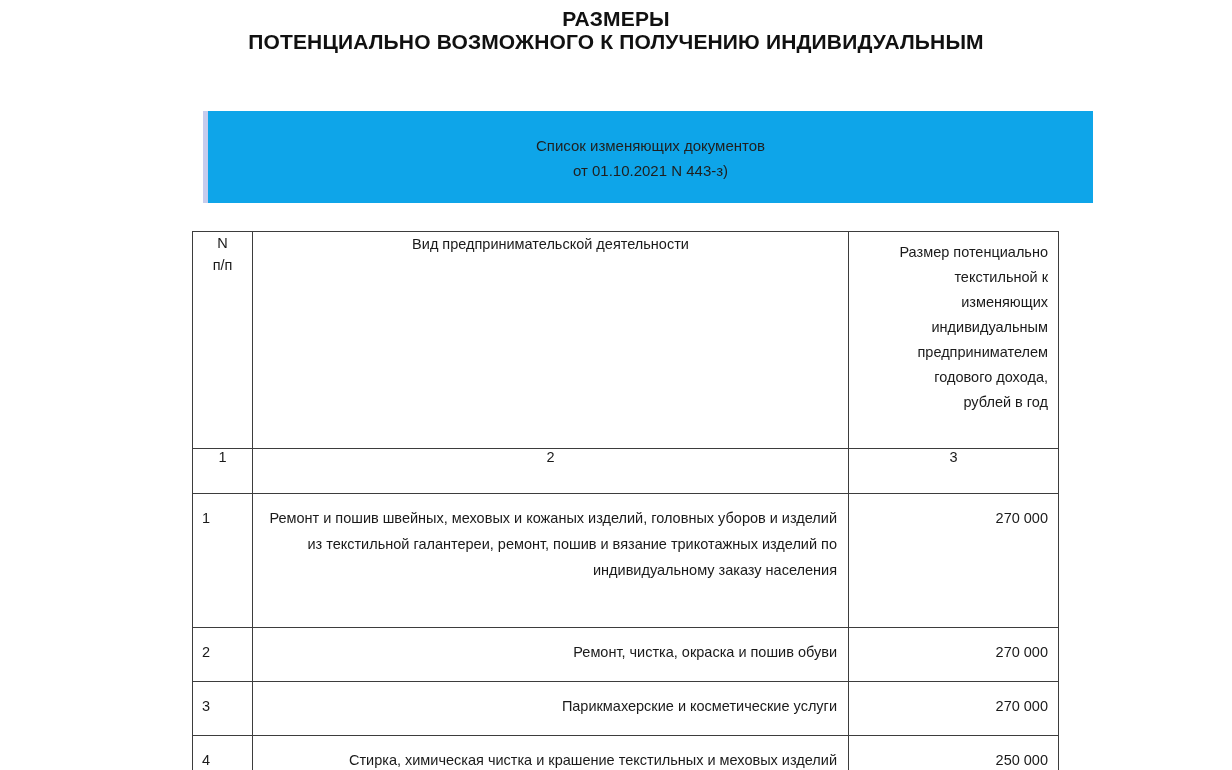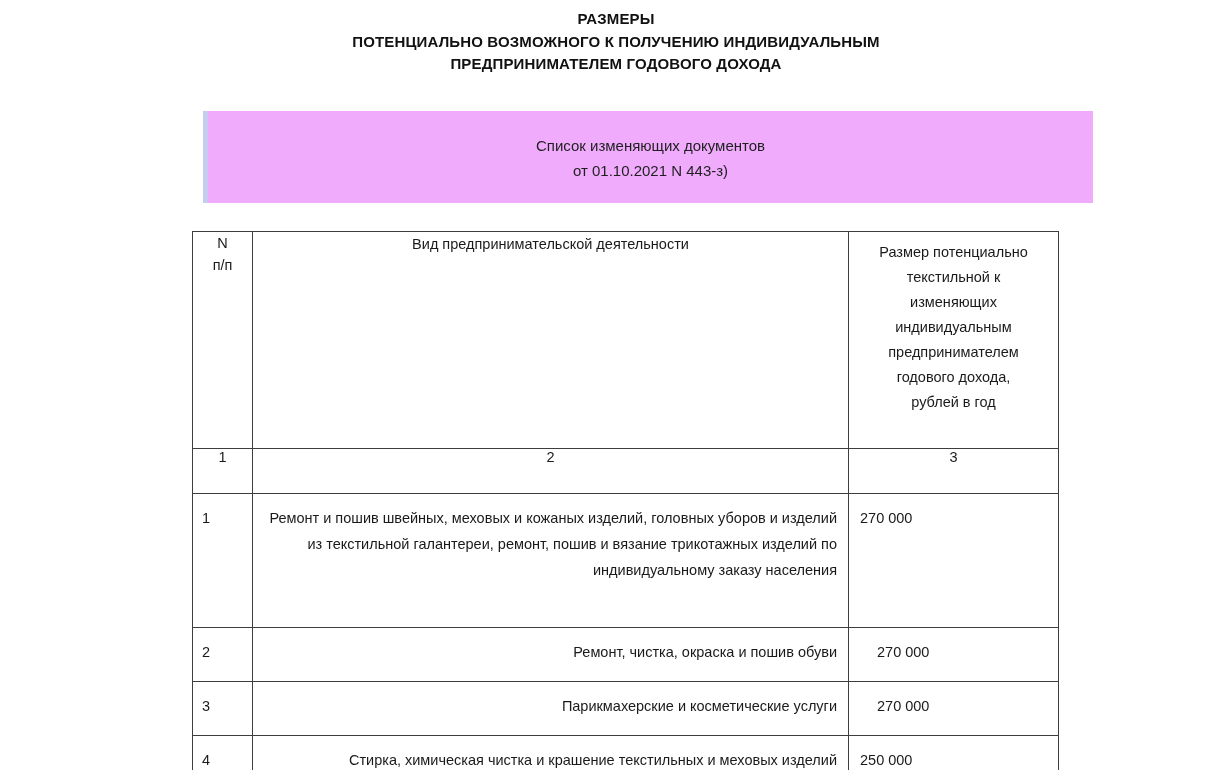--- a/index.html
+++ b/index.html
@@ -22,39 +22,39 @@
     width: 1232px;
     height: 770px;
     box-sizing: border-box;
   }
 
   
   .doc-title {
     margin: 0;
     padding: 8px 0 0 0;
     text-align: center;
-    font-size: 15px;
+    font-size: 21px;
     font-weight: bold;
     line-height: 22.5px;
     letter-spacing: 0.15px;
     color: #111111;
   }
   .doc-title .title-line {
     display: block;
   }
 
   
   .notice-box {
     position: absolute;
     left: 203px;
     top: 111px;
     width: 890px;
     height: 92px;
     box-sizing: border-box;
-    background: #f0abfc;
+    background: #0ea5e9;
     border-left: 5px solid #c6cced;
     display: flex;
     flex-direction: column;
     align-items: center;
     justify-content: center;
     padding-top: 2px;
   }
   .notice-line {
     display: block;
     text-align: center;
@@ -93,20 +93,21 @@
     text-align: center;
     vertical-align: middle;
     padding: 6px 8px;
     line-height: 24px;
     font-size: 14.5px;
   }
   .hdr-cell.num { line-height: 22px; }
   .hdr-cell.value {
     padding: 8px 10px;
     line-height: 25px;
+    text-align: right;
   }
   .hdr-cell .ln { display: block; }
 
   
   .colnum-cell {
     text-align: center;
     vertical-align: middle;
     height: 44px;
     font-size: 14.5px;
     font-weight: normal;
@@ -121,36 +122,36 @@
   }
   .body-row td.cell-num {
     text-align: left;
     padding-left: 9px;
     white-space: nowrap;
   }
   .body-row td.cell-desc {
     text-align: right;
   }
   .body-row td.cell-value {
+    text-align: right;
     padding-right: 10px;
     white-space: nowrap;
   }
   .row-h-tall  td { height: 110px; }
   .row-h-short td { height: 30px; padding-left: 28px; }
   .row-h-med   td { height: 56px; }
 </style>
 </head>
 <body>
 
 <div class="page">
 
   <h1 class="doc-title">
     <span class="title-line">РАЗМЕРЫ</span>
     <span class="title-line">ПОТЕНЦИАЛЬНО ВОЗМОЖНОГО К ПОЛУЧЕНИЮ ИНДИВИДУАЛЬНЫМ</span>
-    <span class="title-line">ПРЕДПРИНИМАТЕЛЕМ ГОДОВОГО ДОХОДА</span>
   </h1>
 
   <div class="notice-box">
     <span class="notice-line">Список изменяющих документов</span>
     <span class="notice-line">от 01.10.2021 N 443-з)</span>
   </div>
 
   <table class="income-table">
     <colgroup>
       <col class="c-num">

